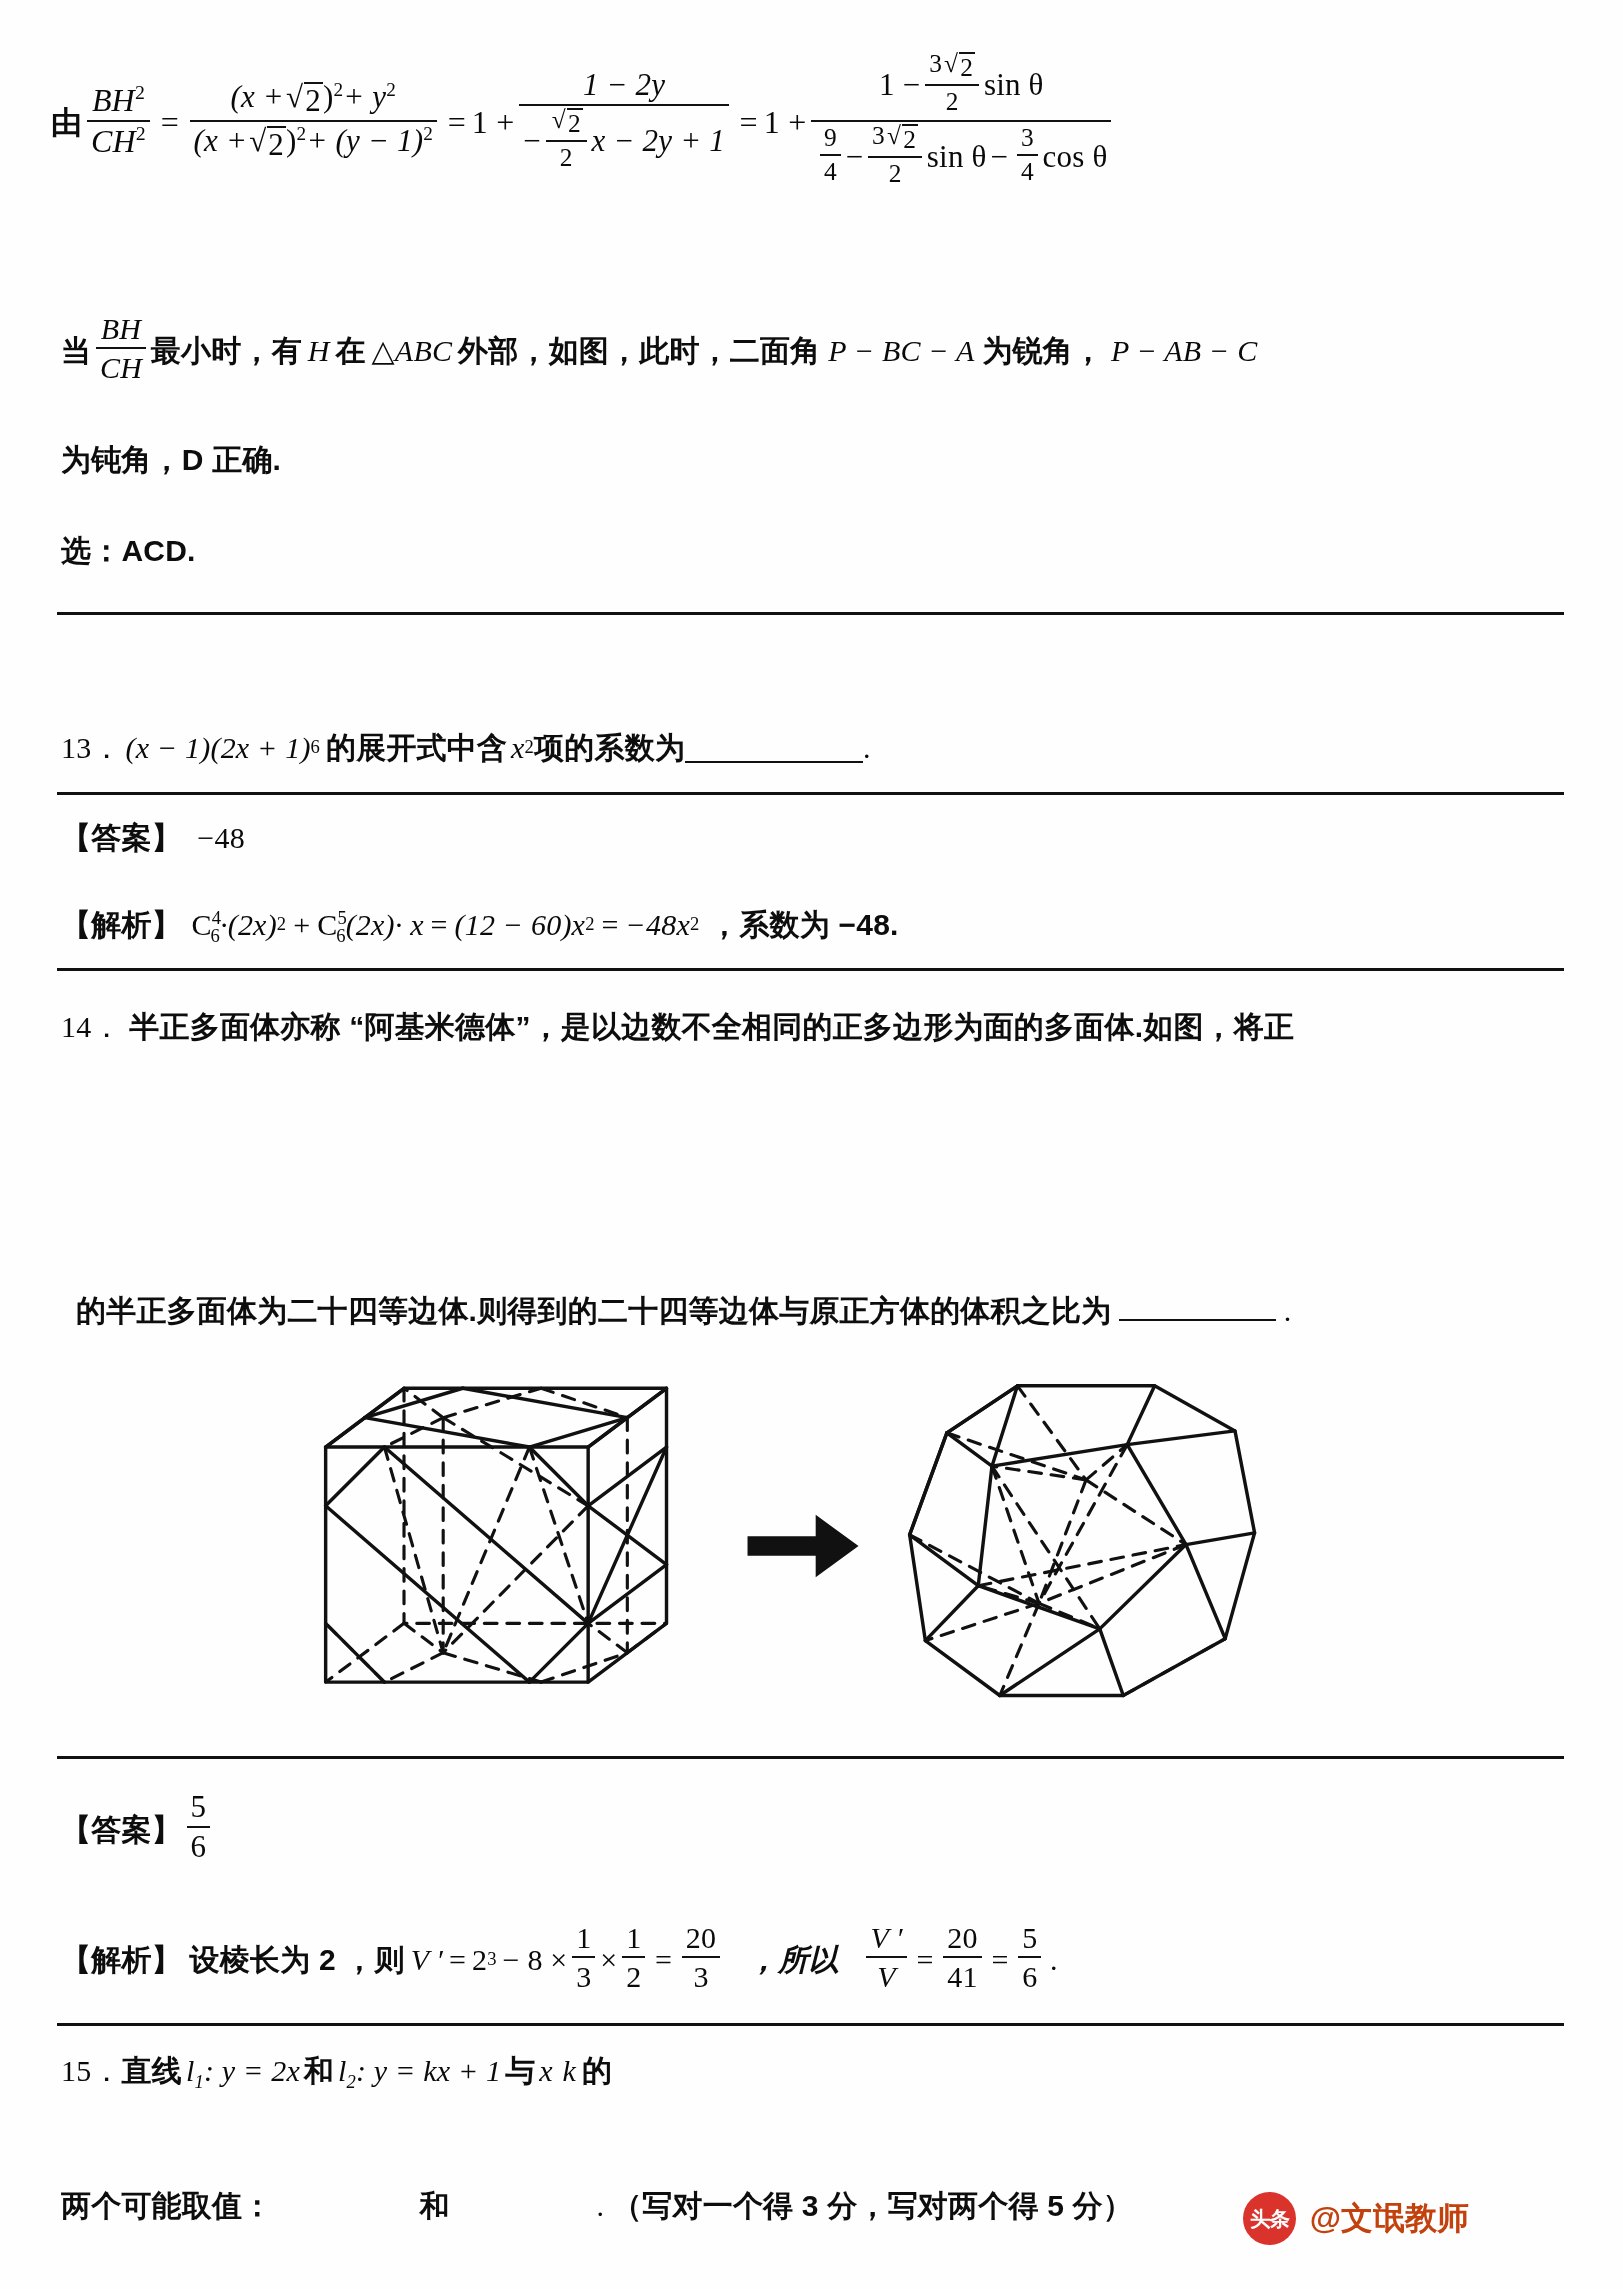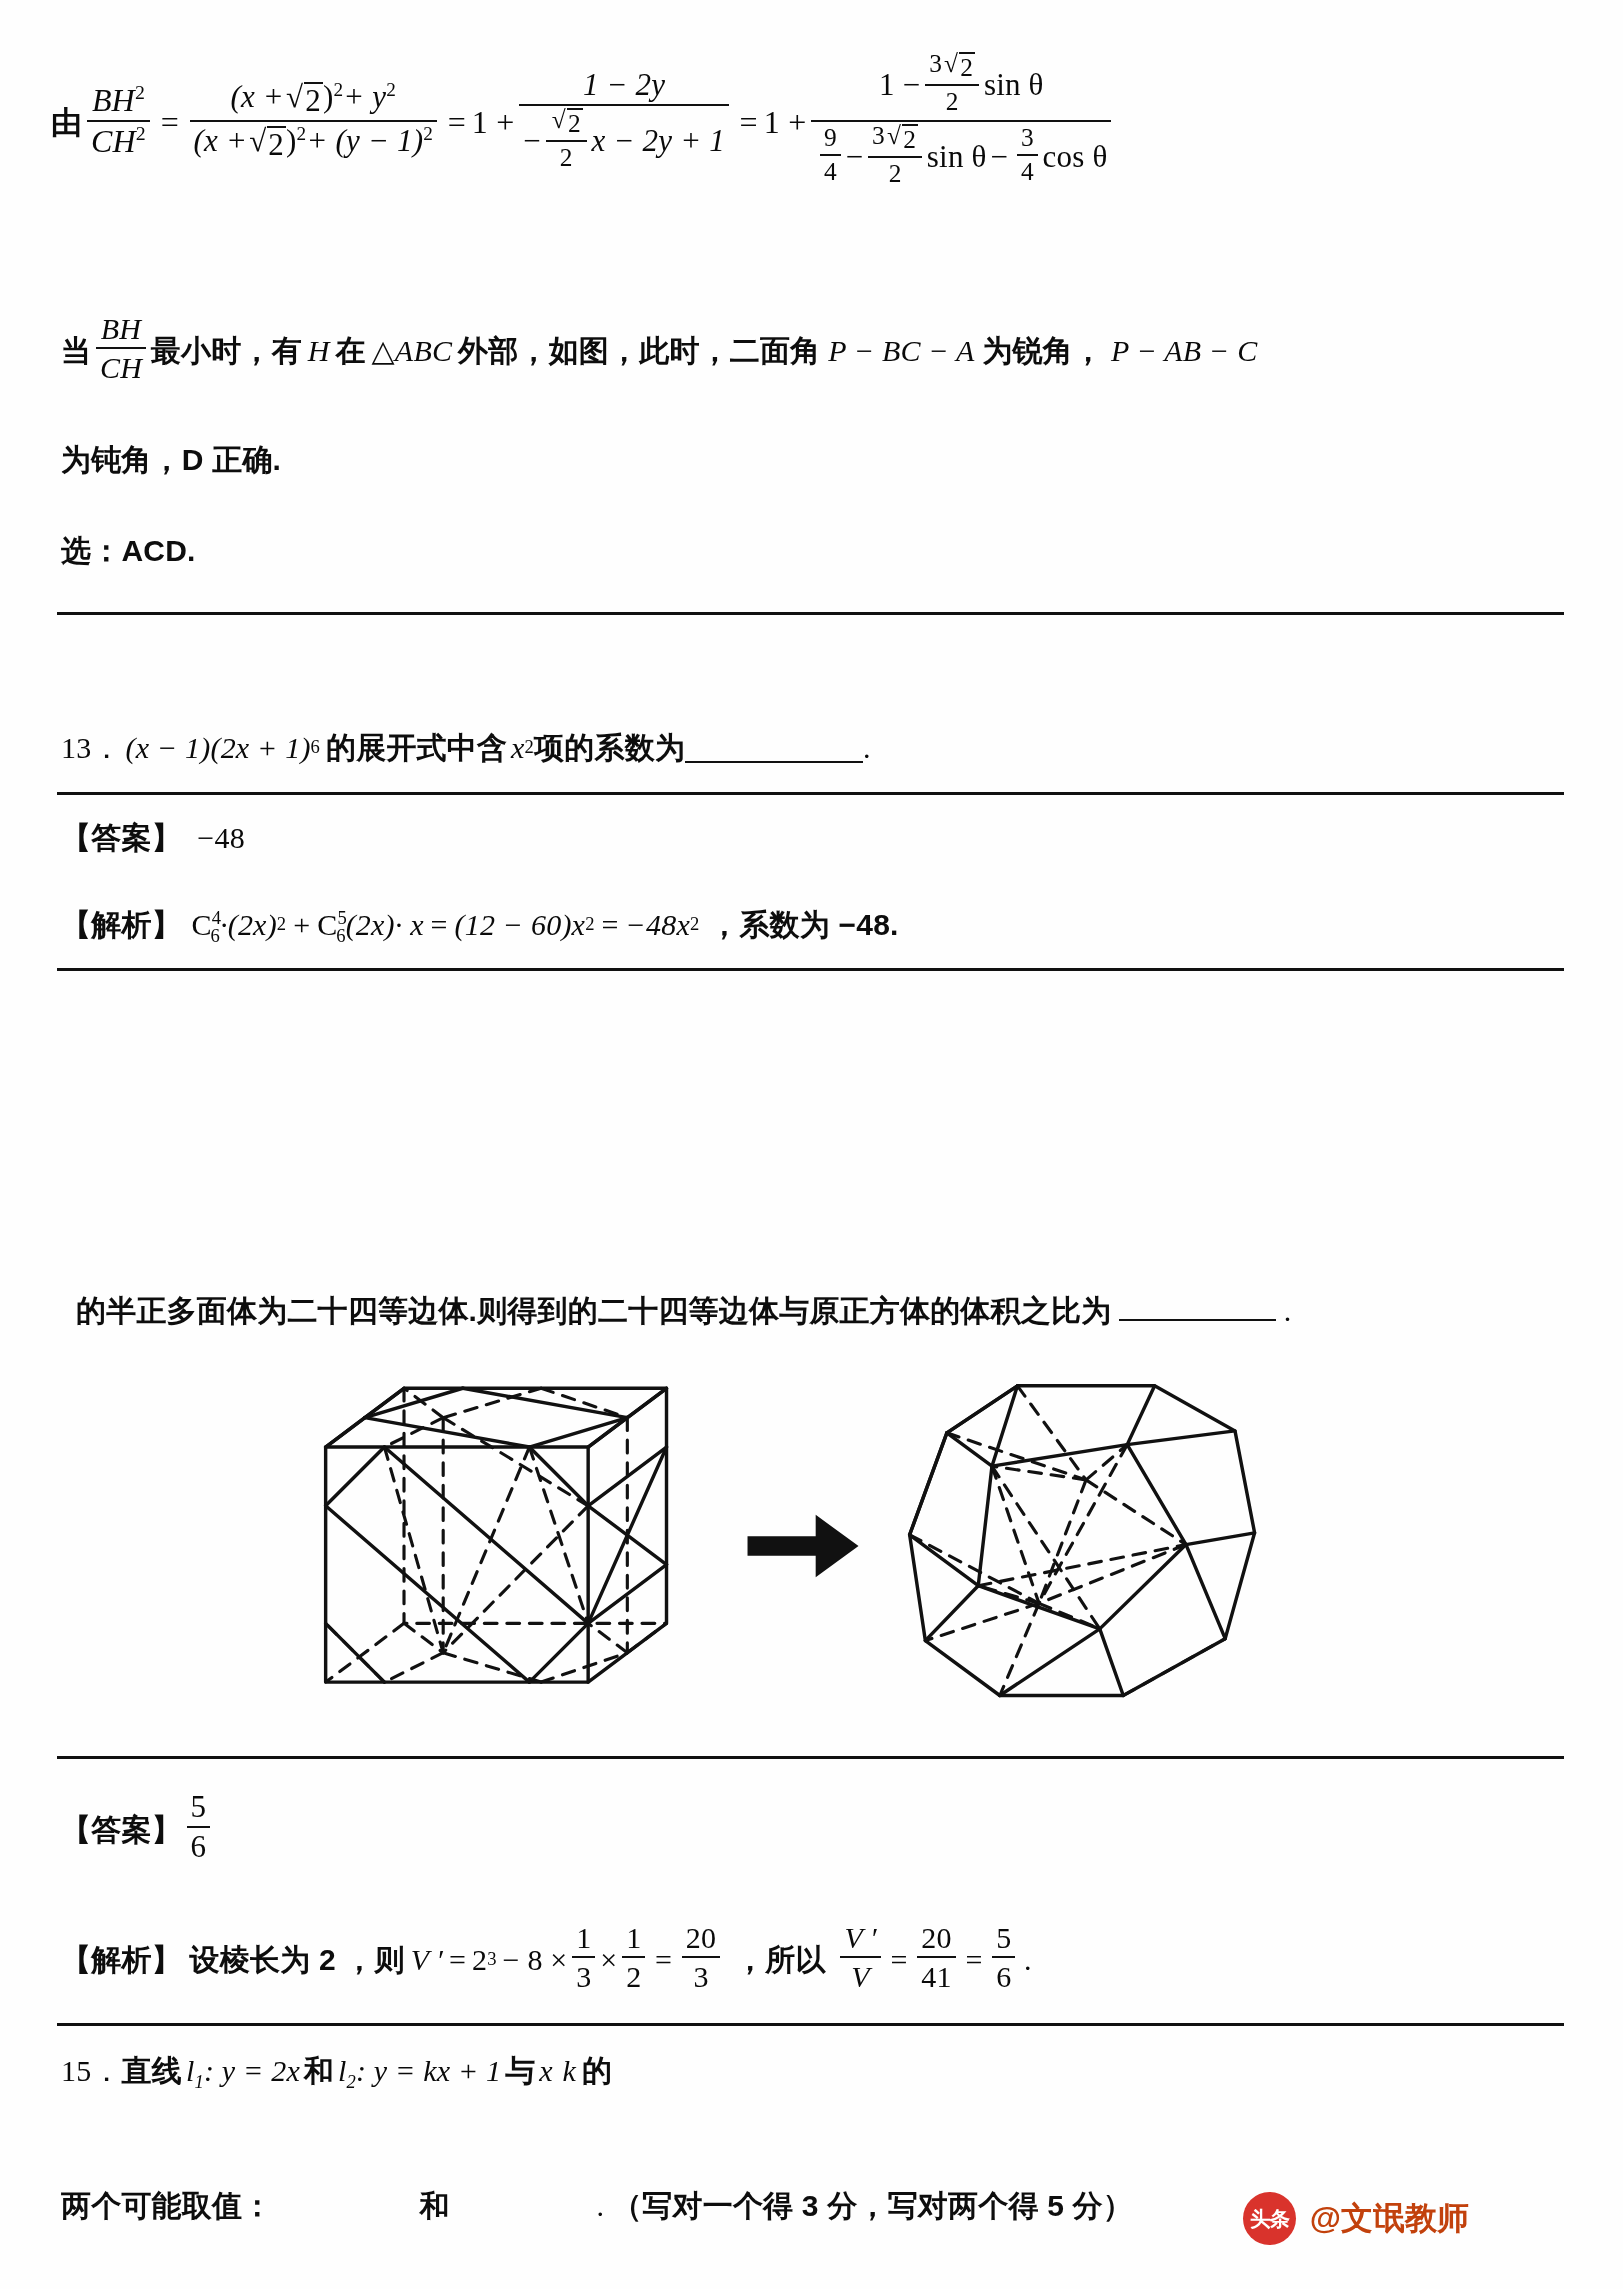--- a/index.html
+++ b/index.html
@@ -318,20 +318,24 @@
         <sup class="exp mn">2</sup>
       <span class="mn" style="margin:0 6.9px;">=</span>
       <span class="mi">−48x</span>
         <sup class="exp mn">2</sup>
       <span class="cn" style="margin-left:9.8px;">，系数为 −48.</span>
     </span>
   </div>
 
   <div class="hr" style="left:57px; top:968px; width:1507px;"></div>
 
+  <div class="line" style="left:61px; top:1010px; font-size:30px;">
+    <span class="mn">14．</span>
+    <span class="cn">半正多面体亦称 “阿基米德体”，是以边数不全相同的正多边形为面的多面体.如图，将正</span>
+  </div>
   <div class="line" style="left:76px; top:1289px; font-size:30px;">
     <span class="cn">的半正多面体为二十四等边体.则得到的二十四等边体与原正方体的体积之比为</span>
     <span class="blank" style="width:157px;"></span>
     <span class="mn">.</span>
   </div>
 
   <div class="fig" style="left:294px; top:1353px;">
     <svg width="412" height="382" viewBox="0 0 420 390" fill="none" stroke="#111">
       <g stroke-width="3.5" stroke-linejoin="round" stroke-linecap="round" fill="none">
 
@@ -474,21 +478,21 @@
         <span class="num mn">1</span>
         <span class="bar"></span>
         <span class="den mn">2</span>
       </span>
       <span class="mn" style="margin:0 4.9px;">=</span>
       <span class="frac" style="font-size:30px;">
         <span class="num mn">20</span>
         <span class="bar"></span>
         <span class="den mn">3</span>
       </span>
-      <span class="cn" style="margin:0 10px;">，所以</span>
+      <span class="cn" style="margin:0 23px;font-style:italic;">，所以</span>
       <span class="frac" style="font-size:30px;">
         <span class="num mi">V ′</span>
         <span class="bar"></span>
         <span class="den mi">V</span>
       </span>
       <span class="mn" style="margin:0 4.9px;">=</span>
       <span class="frac" style="font-size:30px;">
         <span class="num mn">20</span>
         <span class="bar"></span>
         <span class="den mn">41</span>

